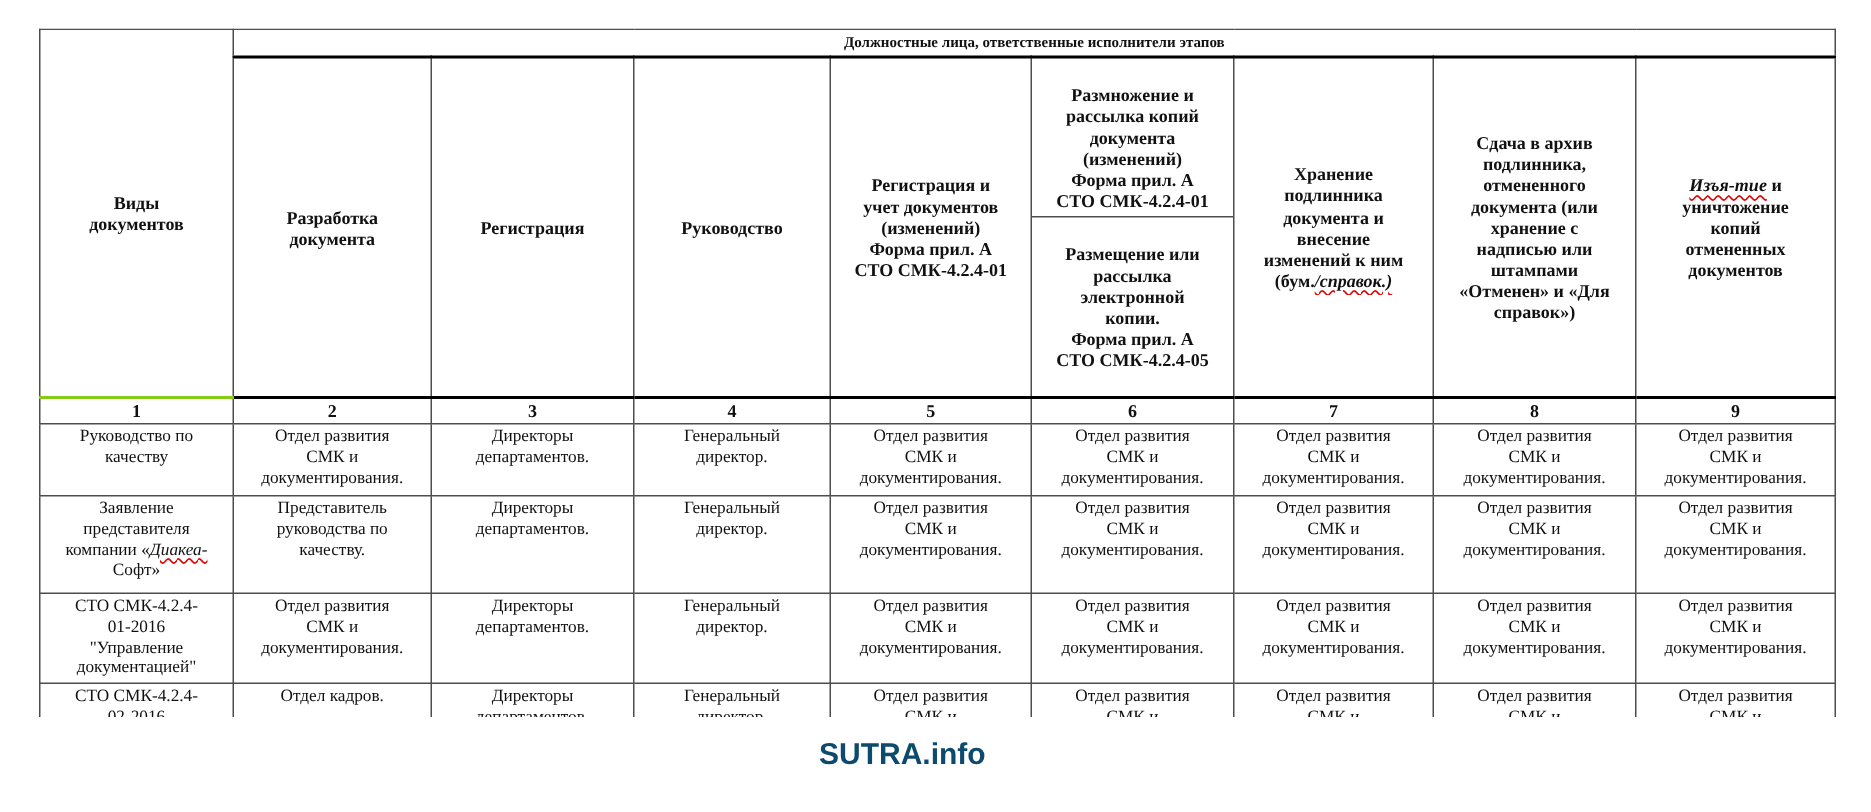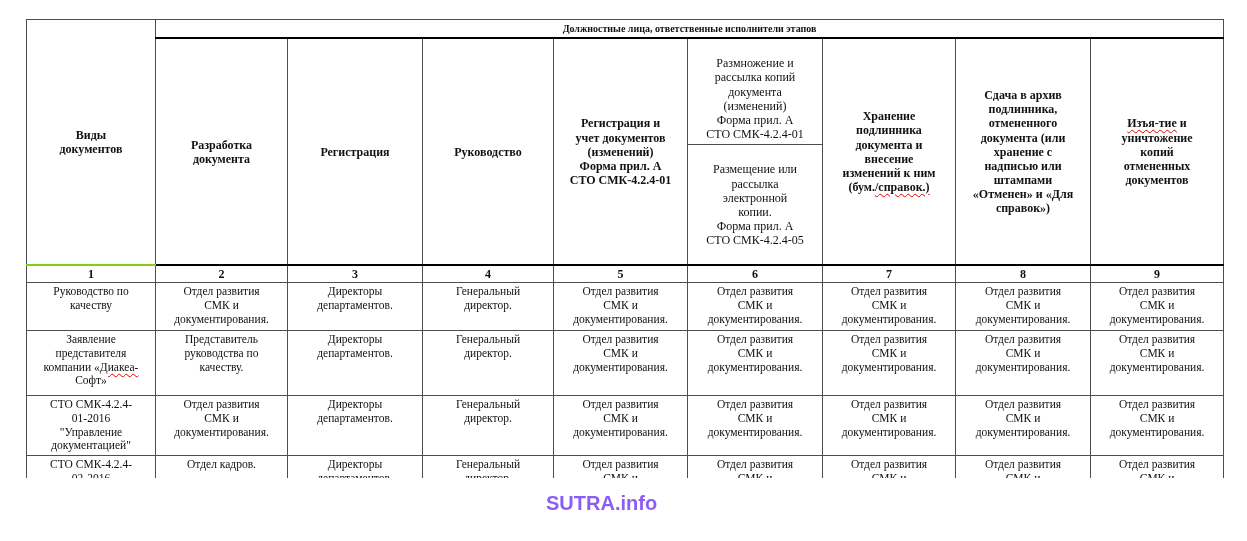--- a/index.html
+++ b/index.html
@@ -25,45 +25,46 @@
     font-weight:bold; font-size:12px; vertical-align:middle;
     line-height:1.2; border-bottom:2px solid #84cc16;
   }
   tr.hdr td {
     height:184px; font-weight:bold; font-size:12px; vertical-align:middle;
     line-height:1.17; border-bottom:2px solid #000;
   }
   tr.hdr td.col6-cell { padding:0; vertical-align:top; }
   .half {
     height:91px; display:flex; align-items:center; justify-content:center;
-    white-space:pre-line; font-weight:normal; font-size:12px; line-height:1.17;
+    white-space:pre-line; font-weight:bold; font-size:12px; line-height:1.17;
   }
   .half-top { border-bottom:1px solid #4d4d4d; }
   tr.nums td { height:16px; font-weight:bold; font-size:12px; vertical-align:middle; }
   tr.data td {
     font-size:11.5px; vertical-align:top; line-height:1.2; padding-top:2px;
   }
   tr.row-1 td { height:45px; }
   tr.row-2 td { height:62px; }
   tr.row-3 td { height:57px; }
   tr.row-4 td { height:95px; }
   .sq-red {
     text-decoration:underline; text-decoration-style:wavy;
     text-decoration-color:#e00000; text-decoration-thickness:1px;
     text-underline-offset:2px;
+    font-style:italic;
   }
   .sq-blue {
     text-decoration-style:wavy;
     text-decoration-color:#3a56d4; text-decoration-thickness:1px;
     text-underline-offset:2px;
   }
   .watermark {
     position:absolute; left:546px; top:492px;
     font-family:"Liberation Sans", sans-serif; font-weight:700;
-    font-size:20px; color:#8b5cf6;
+    font-size:20px; color:#0c4a6e;
   }
 </style>
 </head>
 <body>
 
 <div class="table-wrap">
   <table>
     <colgroup>
       <col style="width:129px">
         <col style="width:132px">

